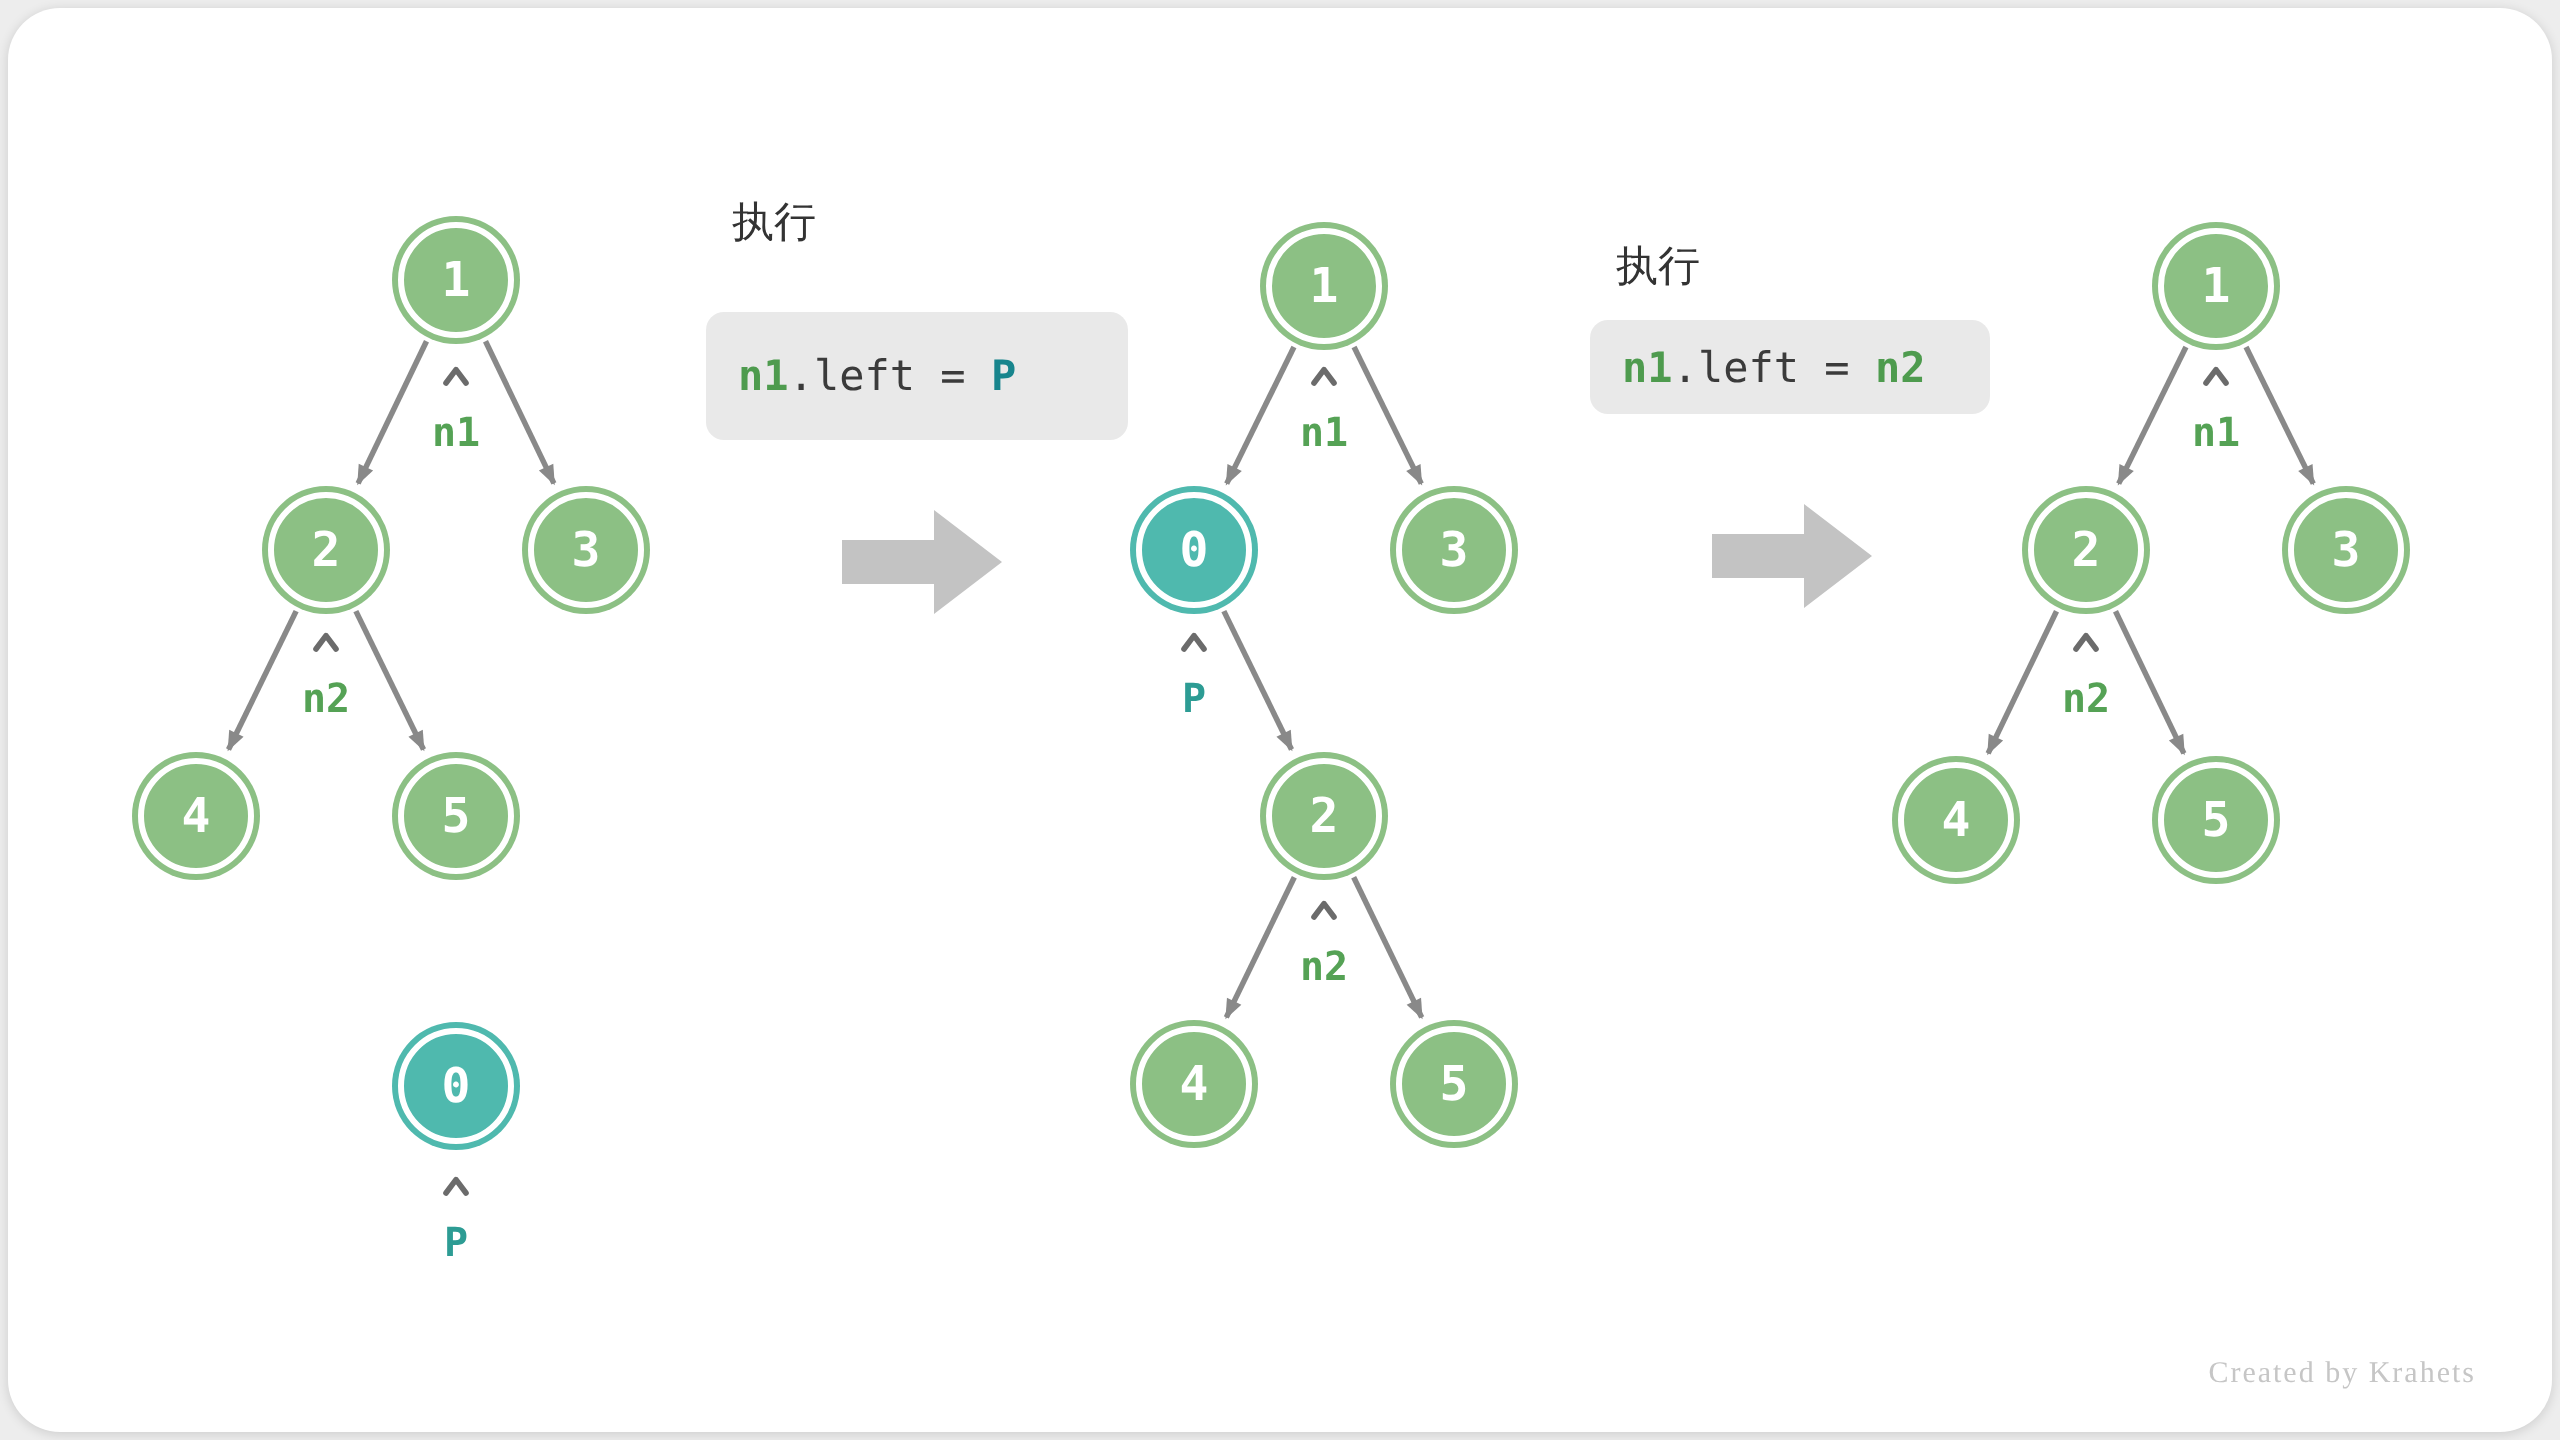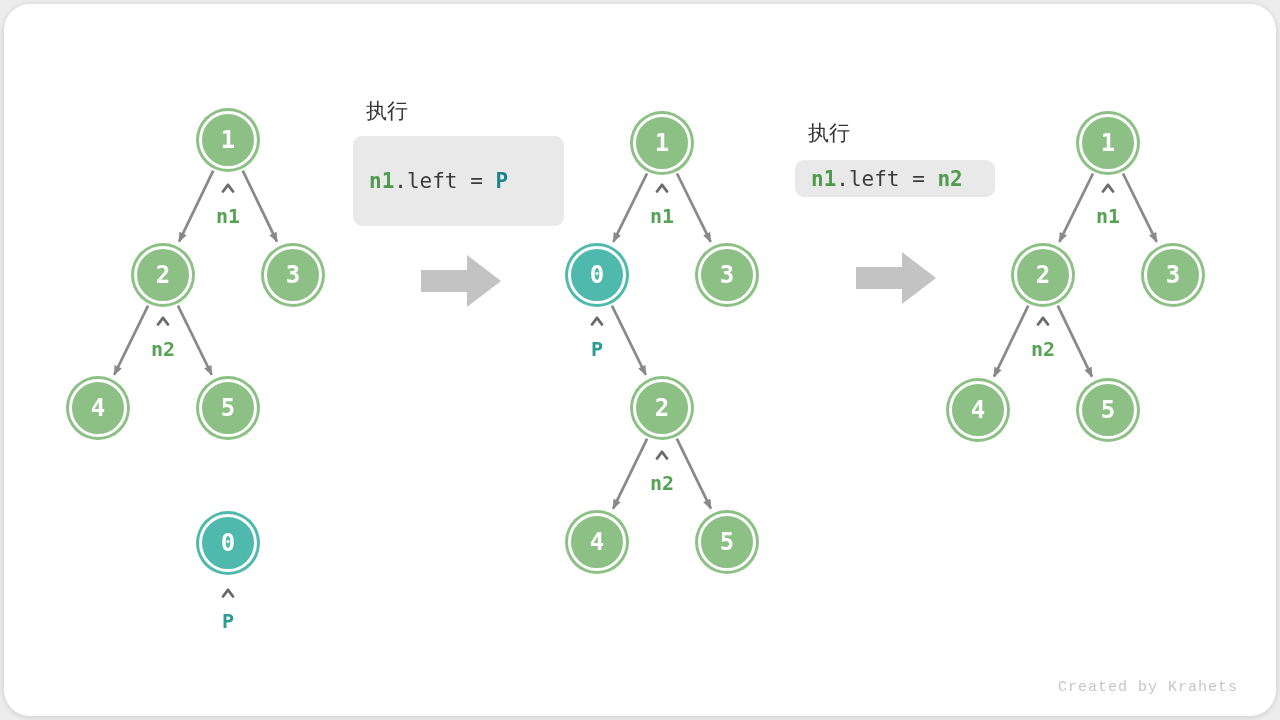--- a/index.html
+++ b/index.html
@@ -78,21 +78,21 @@
     font-family: "DejaVu Sans Mono", monospace;
     font-size: 21px;
   }
   .tok.plain { color: var(--code-plain); font-weight: normal; }
   .tok.green { color: var(--code-green); font-weight: bold; }
   .tok.teal  { color: var(--code-teal);  font-weight: bold; }
   .flow-arrow { position: absolute; line-height: 0; }
   .watermark {
     position: absolute;
     right: 42px; bottom: 24px;
-    font-family: Liberation Mono, monospace;
+    font-family: Liberation Serif, serif;
     font-size: 15px;
     letter-spacing: 1px;
     color: var(--watermark);
   }
 </style>
 </head>
 <body>
 
 <div class="card"></div>
 
@@ -161,25 +161,25 @@
       <div class="node green" style="left: 1108px; top: 410px;">5</div>
       <div class="pointer-chevron" style="left: 1108px; top: 188px;"><svg width="15" height="10" viewBox="0 0 15 10">
           <path d="M2.5 8.5 L7.5 1.8 L12.5 8.5" fill="none" stroke="var(--chevron)" stroke-width="2.8" stroke-linecap="round" stroke-linejoin="round"></path>
         </svg></div>
       <div class="pointer-label green" style="left: 1108px; top: 216px;">n1</div>
       <div class="pointer-chevron" style="left: 1043px; top: 321px;"><svg width="15" height="10" viewBox="0 0 15 10">
           <path d="M2.5 8.5 L7.5 1.8 L12.5 8.5" fill="none" stroke="var(--chevron)" stroke-width="2.8" stroke-linecap="round" stroke-linejoin="round"></path>
         </svg></div>
       <div class="pointer-label green" style="left: 1043px; top: 349px;">n2</div>
       <div class="code-title" style="left: 366px; top: 97px;">执行</div>
-      <div class="code-box" style="left: 353px; top: 136px; width: 211px; height: 90px;">
+      <div class="code-box" style="left: 353px; top: 156px; width: 211px; height: 64px;">
         <div class="code-line"><span class="tok green">n1</span><span class="tok plain">.left = </span><span class="tok teal">P</span></div>
       </div>
       <div class="code-title" style="left: 808px; top: 119px;">执行</div>
-      <div class="code-box" style="left: 795px; top: 160px; width: 200px; height: 37px;">
+      <div class="code-box" style="left: 795px; top: 160px; width: 200px; height: 47px;">
         <div class="code-line"><span class="tok green">n1</span><span class="tok plain">.left = </span><span class="tok green">n2</span></div>
       </div>
       <div class="flow-arrow" style="left: 421px; top: 255px;"><svg width="80" height="52" viewBox="0 0 80 52">
           <polygon points="0,15 46,15 46,0 80,26 46,52 46,37 0,37" fill="var(--flow-arrow)"></polygon>
         </svg></div>
       <div class="flow-arrow" style="left: 856px; top: 252px;"><svg width="80" height="52" viewBox="0 0 80 52">
           <polygon points="0,15 46,15 46,0 80,26 46,52 46,37 0,37" fill="var(--flow-arrow)"></polygon>
         </svg></div>
     </div>
   <div class="watermark">Created by Krahets</div>

